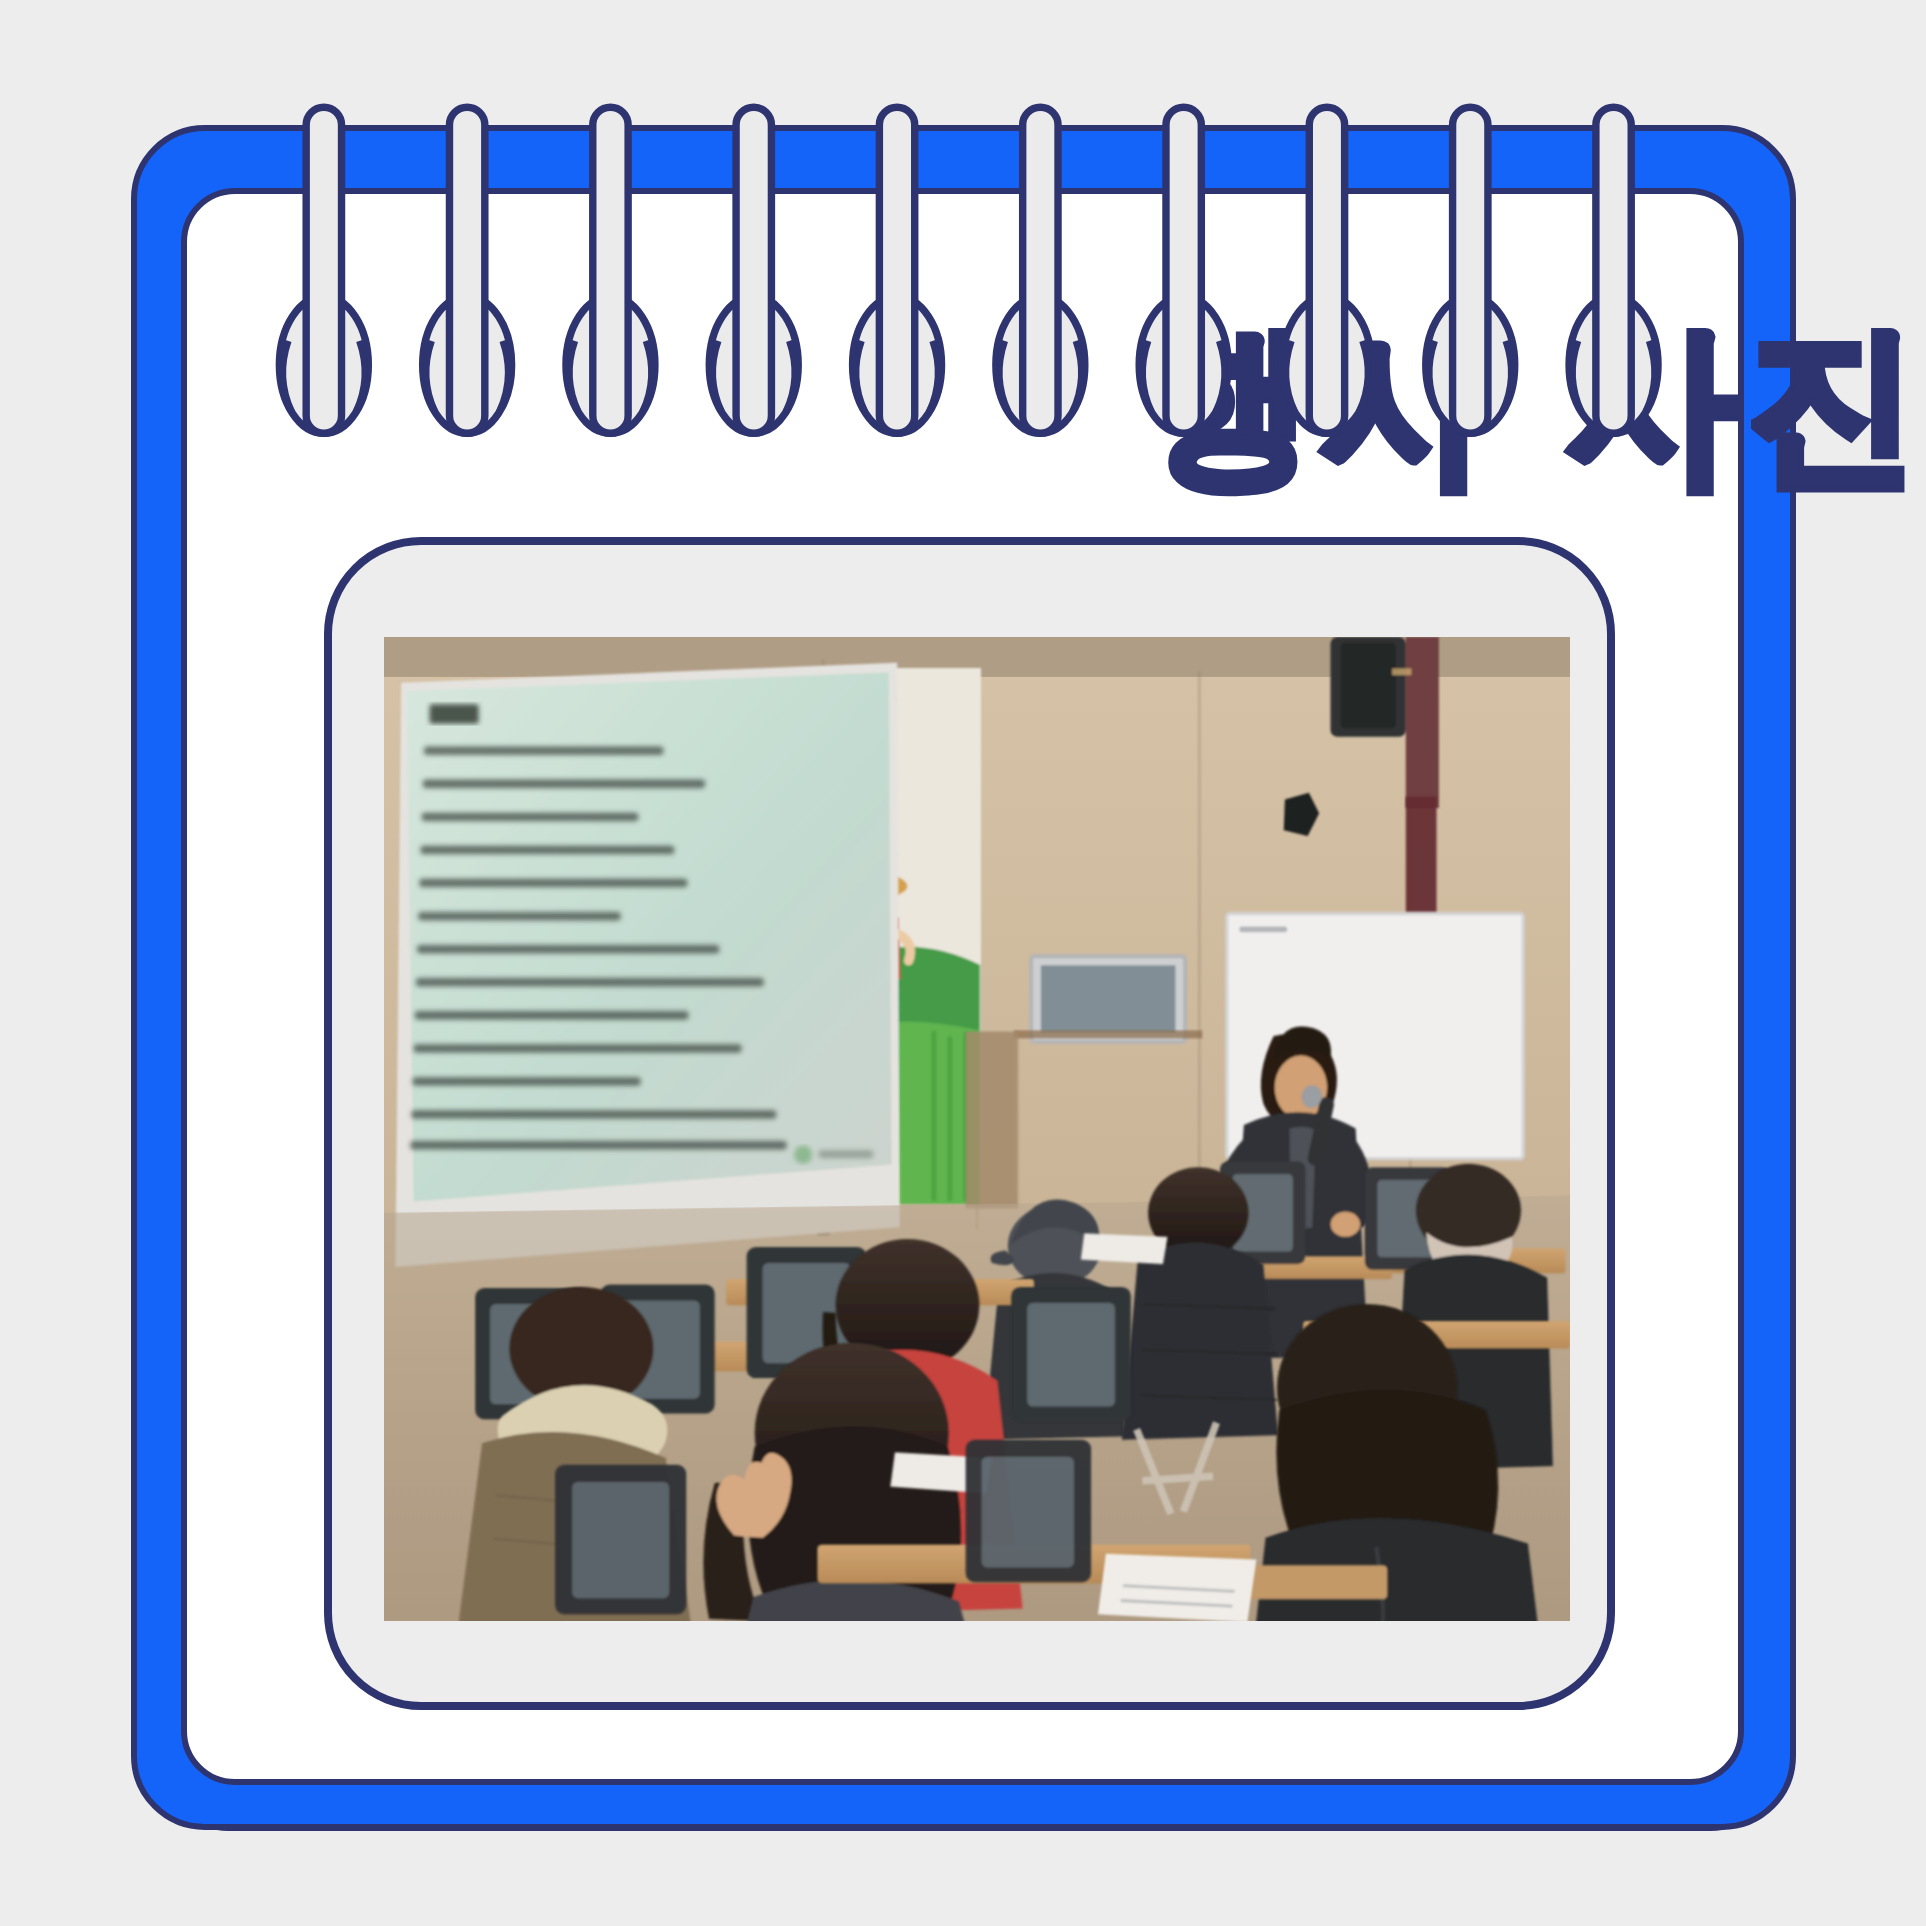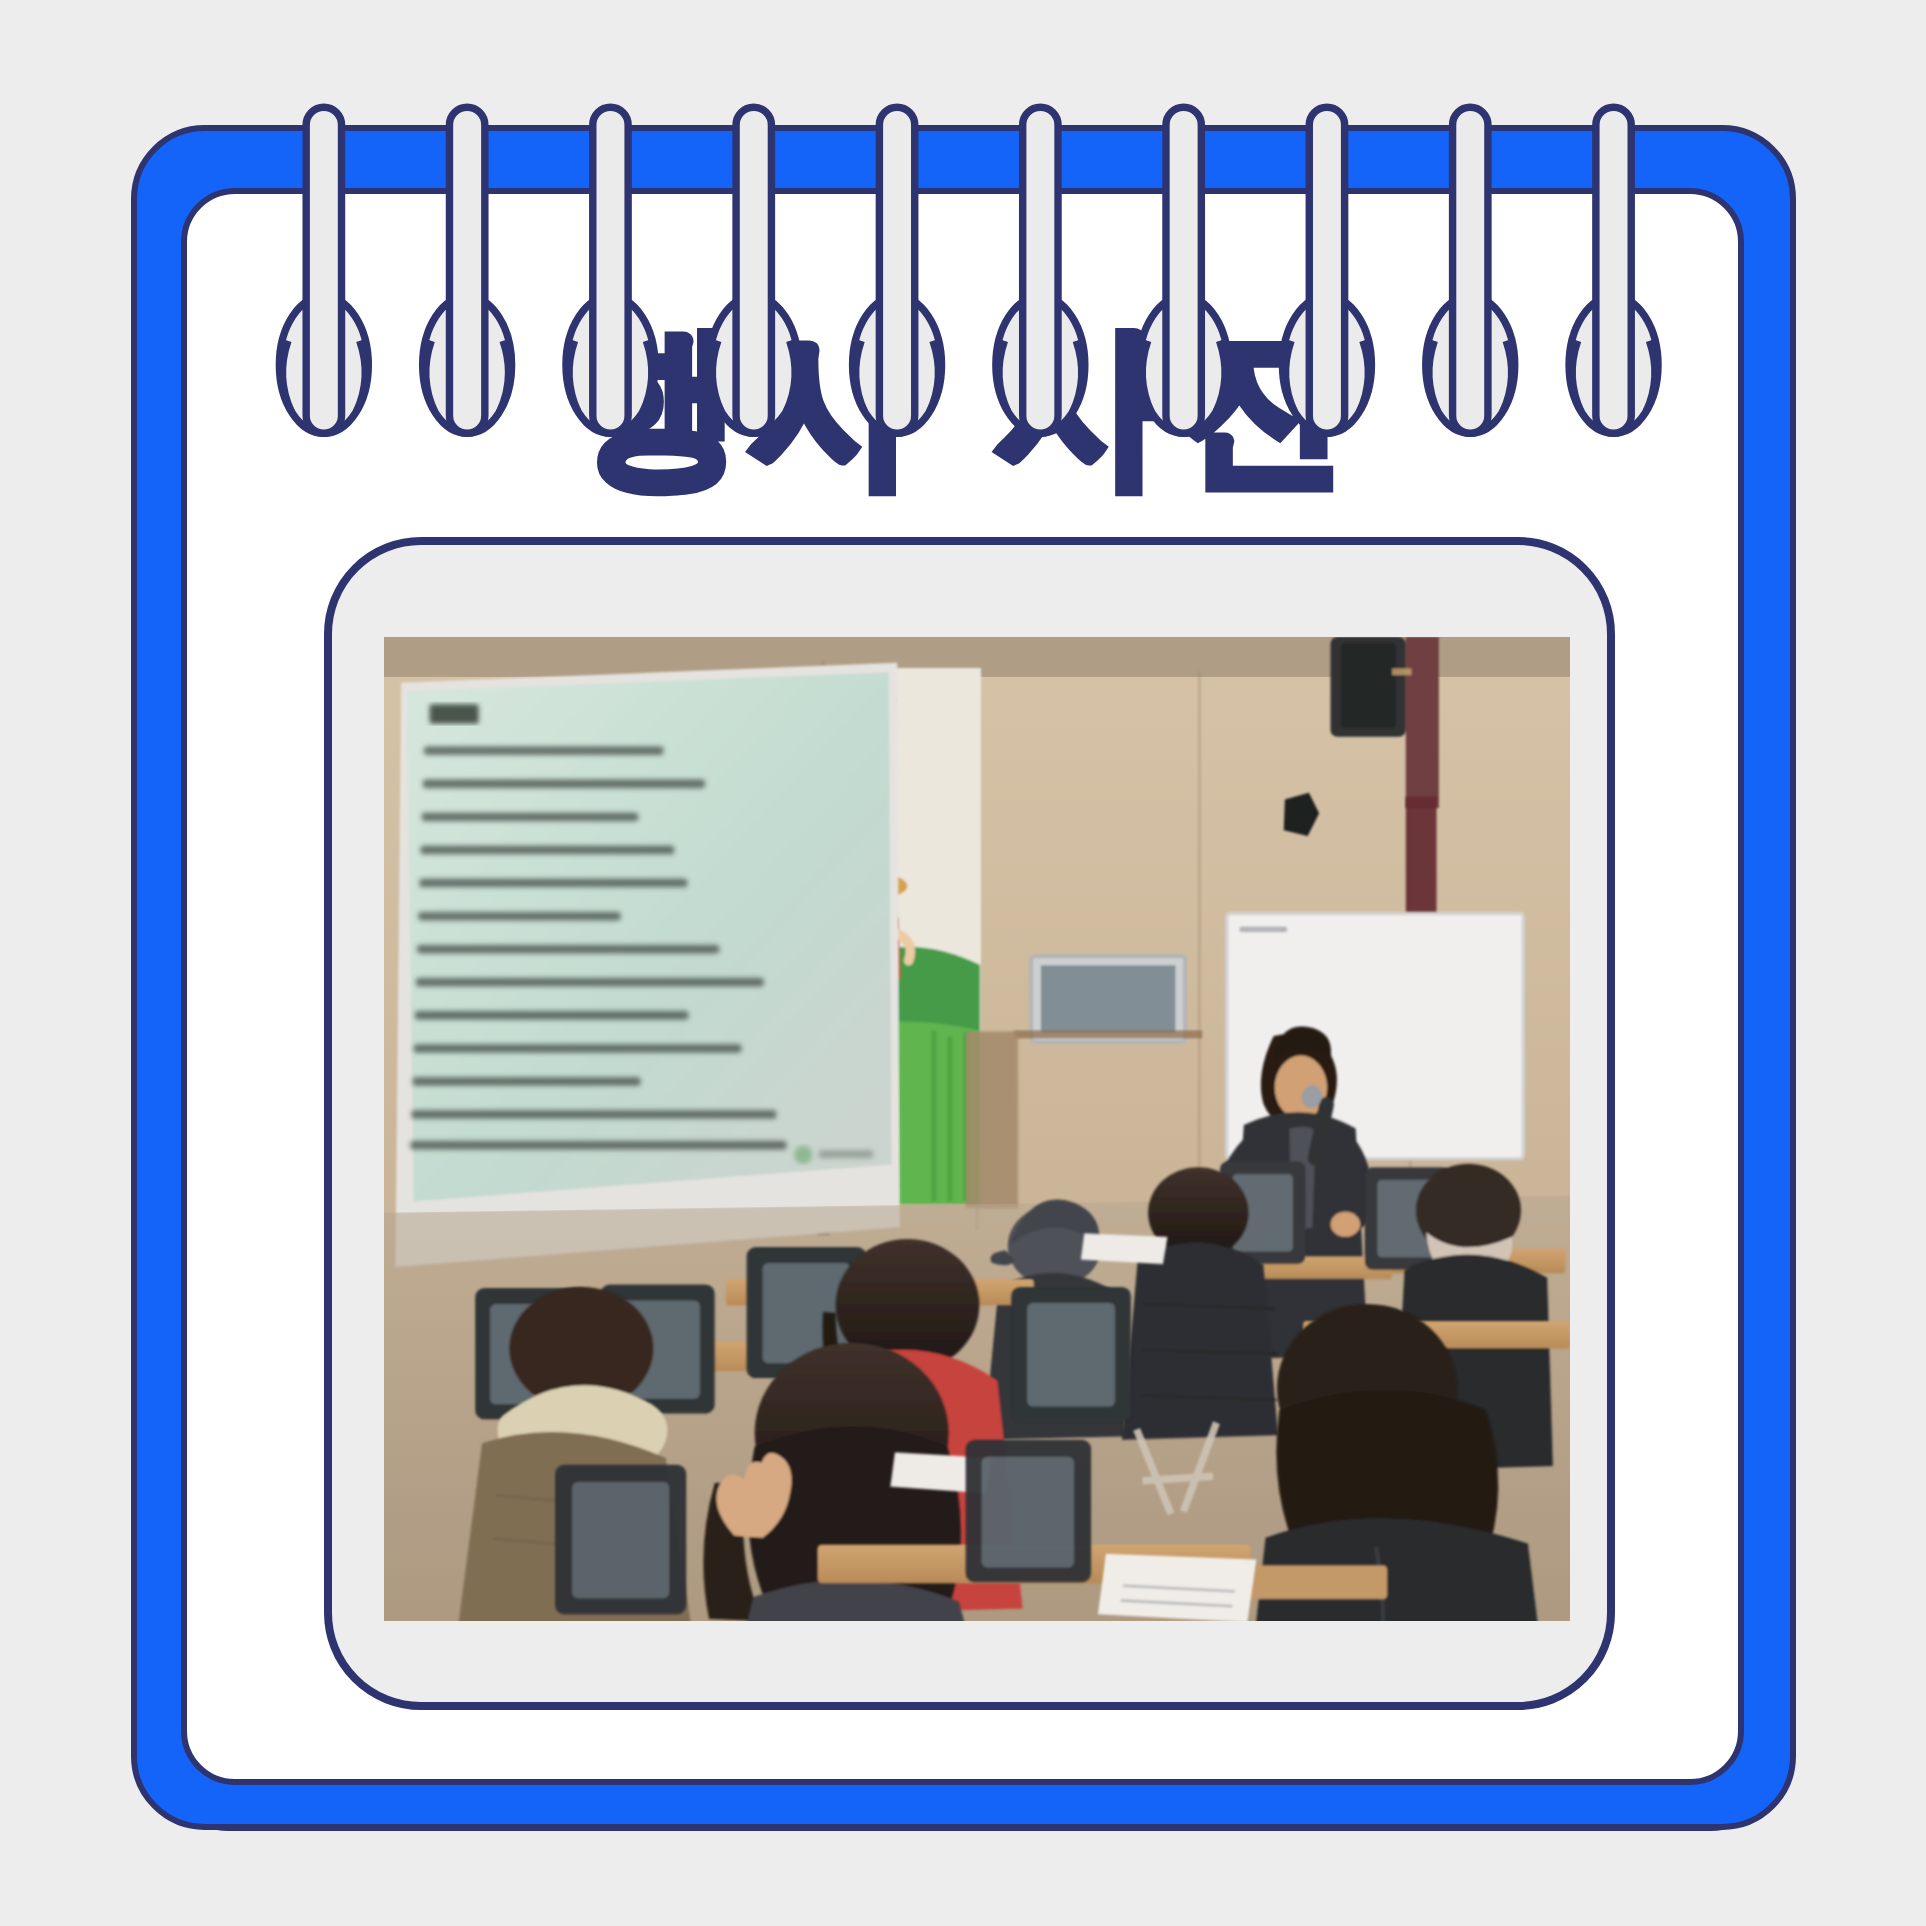--- a/index.html
+++ b/index.html
@@ -79,21 +79,21 @@
     width: 1926px; height: 1926px;
     pointer-events: none;
   }
 
   
   #title {
     position: absolute;
     left: 0;
     top: 319px;
     width: 1926px;
-    text-align: center;
+    text-align: right;
     font-size: 171px;
     font-weight: 900;
     color: #2e3470;
     letter-spacing: 8px;
     line-height: 1;
     font-family: "DejaVu Sans", sans-serif;
     -webkit-text-stroke: 10.3px #2e3470;
     paint-order: stroke fill;
   }
 

